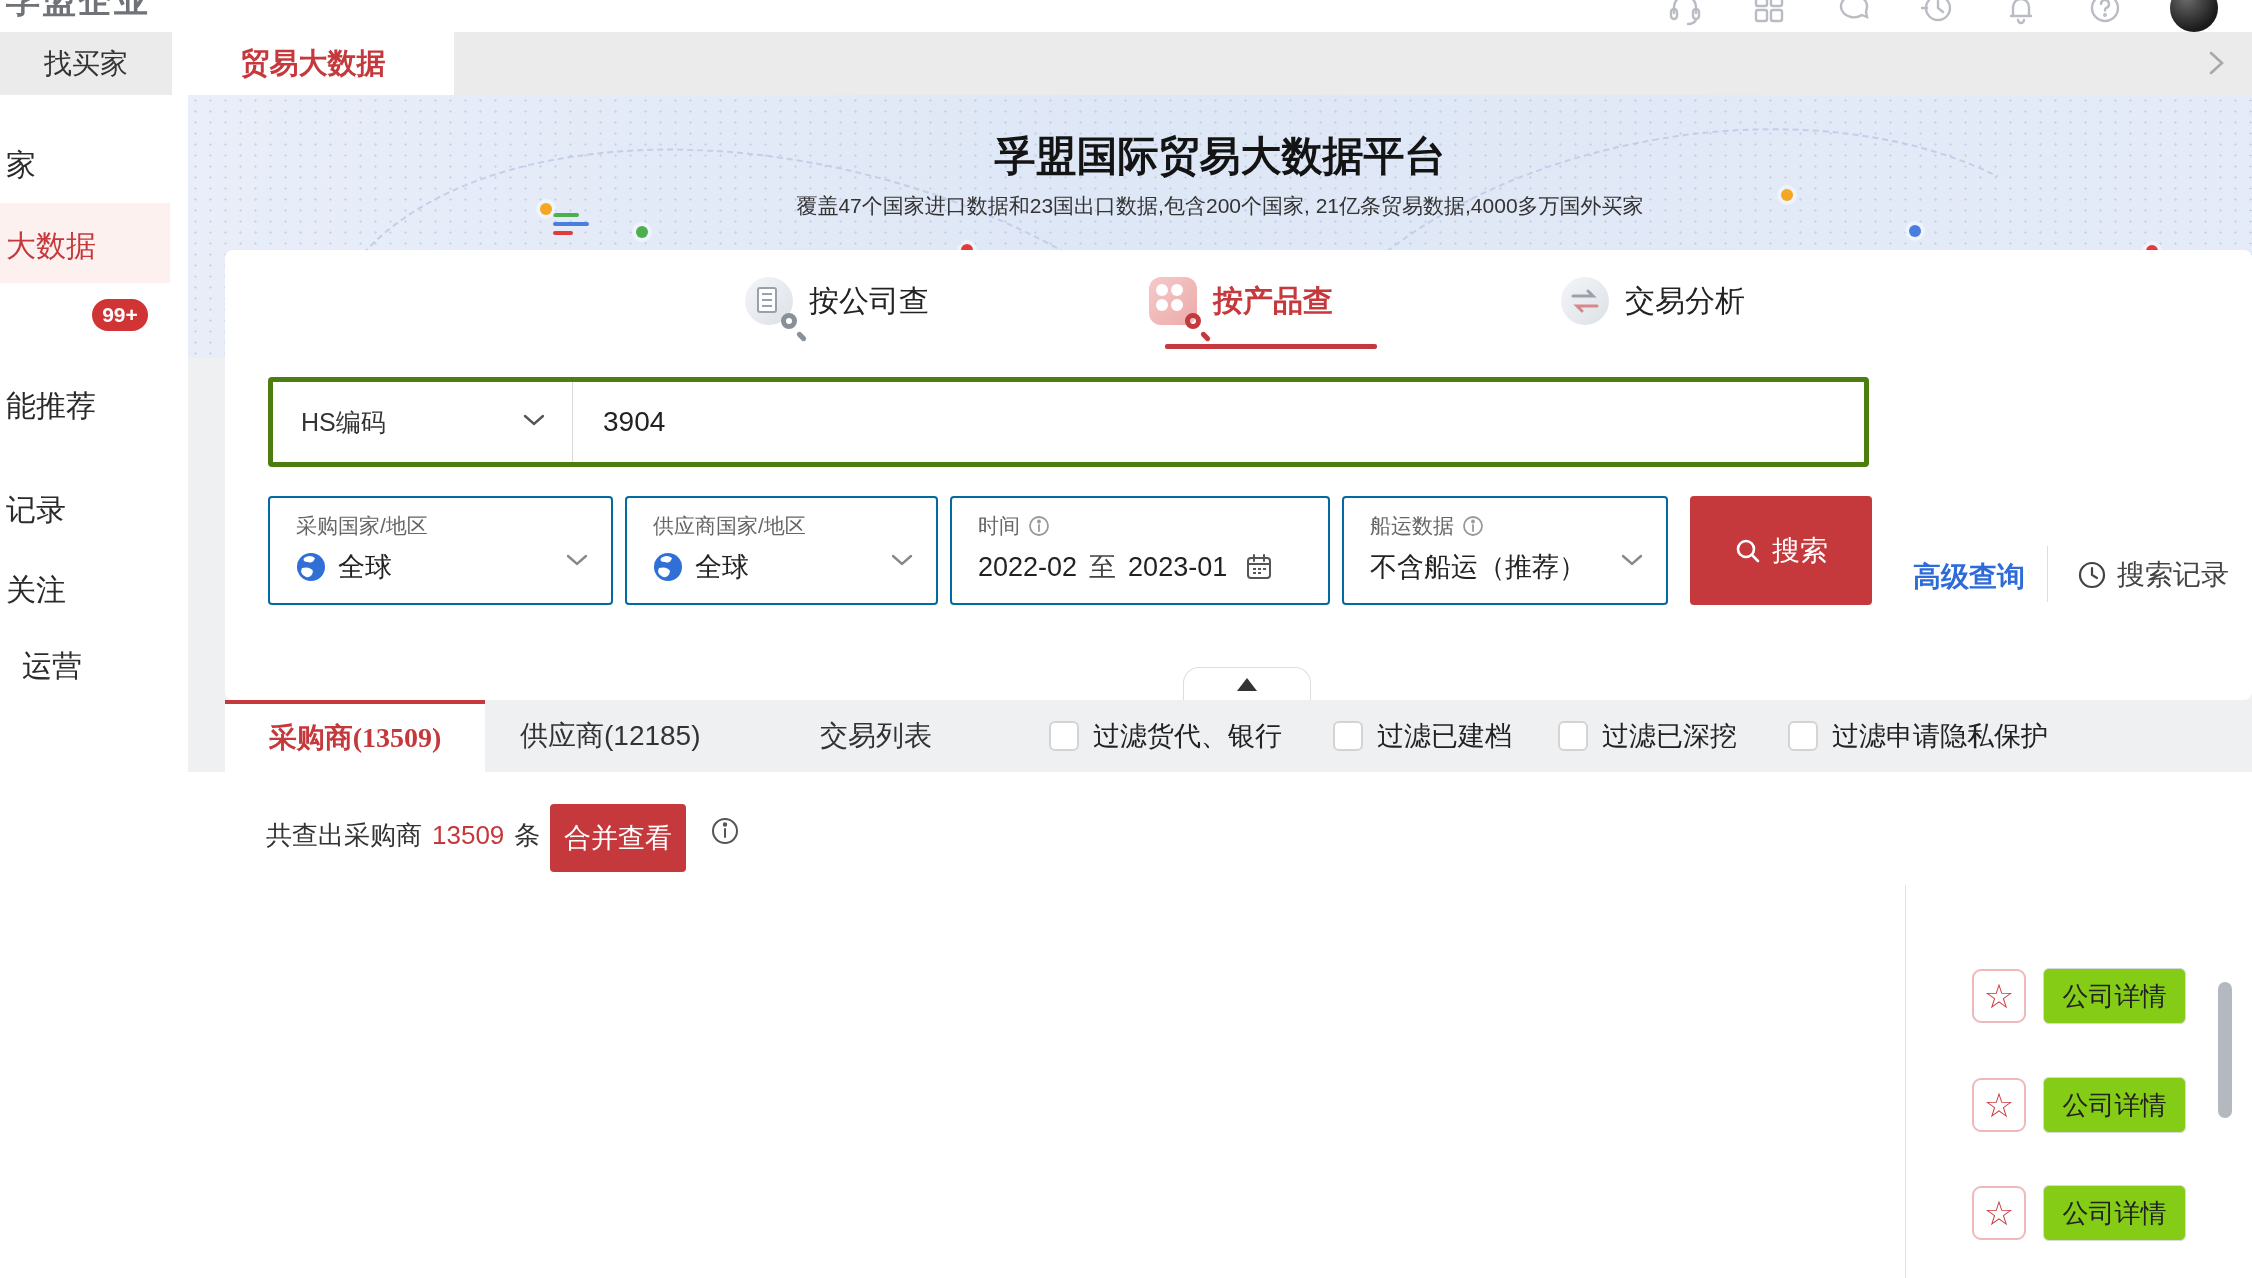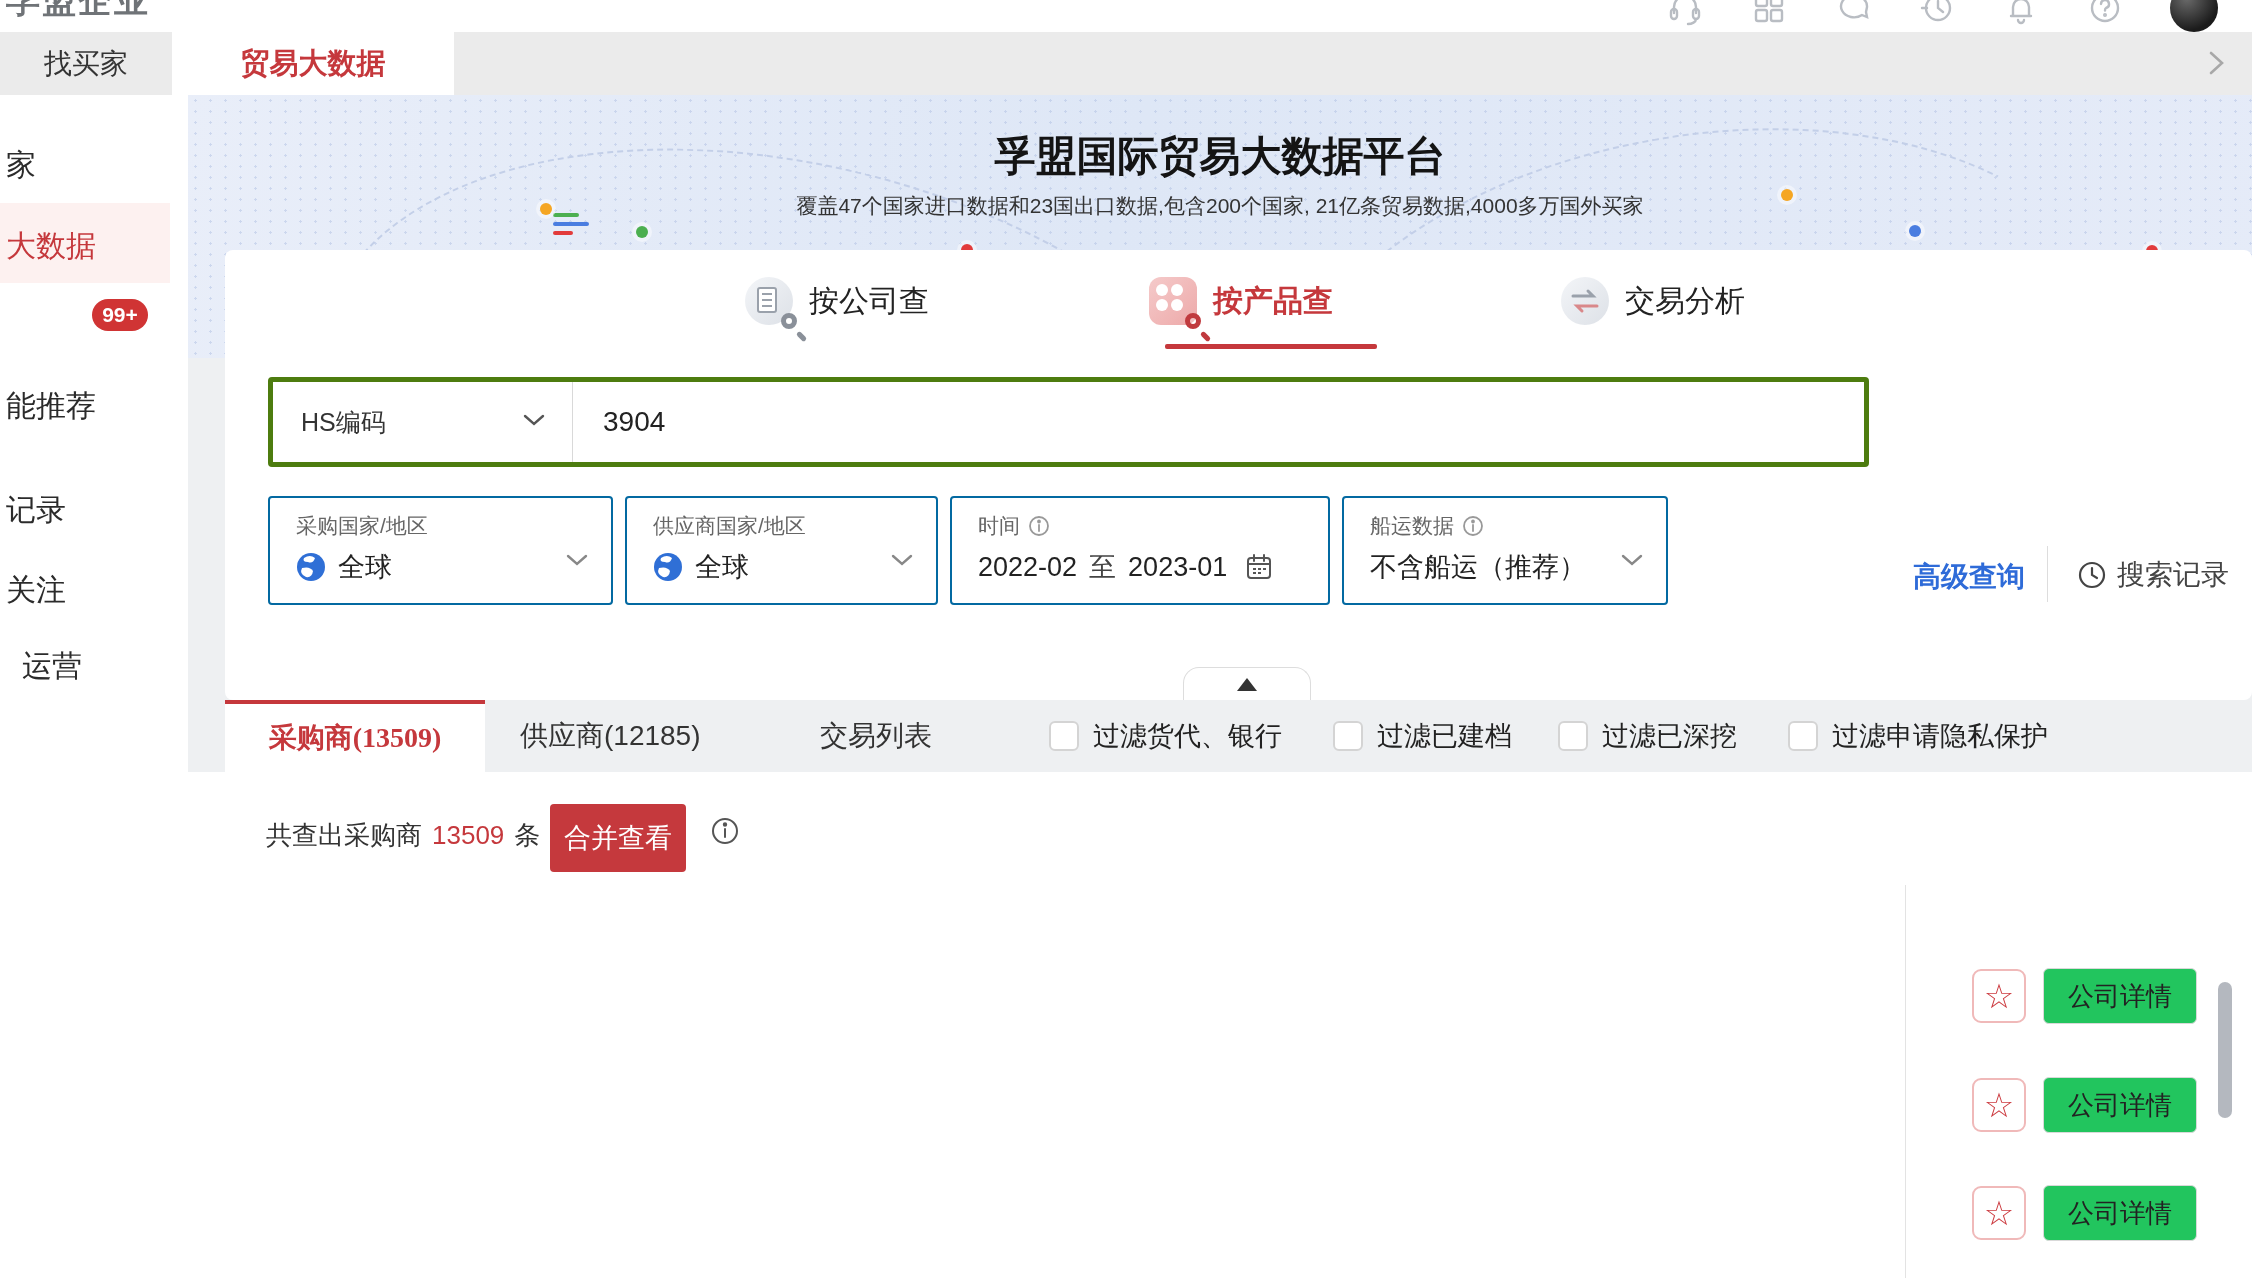--- a/index.html
+++ b/index.html
@@ -114,21 +114,21 @@
   .c-date{left:1200px;font-size:26px;color:#222;}
   .c-products{left:1436px;width:206px;font-size:24px;line-height:34px;color:#222;overflow:hidden;}
   .flag{width:33px;height:23px;position:relative;background:repeating-linear-gradient(180deg,#b22234 0 2.3px,#fff 2.3px 4.6px);
         outline:1px solid #ccc;flex:none;}
   .flag::after{content:"";position:absolute;left:0;top:0;width:14px;height:11px;background:#3c3b6e;}
 
   .action-sep{position:absolute;left:1905px;top:885px;height:393px;border-left:1px solid #e3e3e3;
               box-shadow:-8px 0 10px -8px rgba(0,0,0,.10);z-index:3;}
   .star-btn{position:absolute;left:1972px;width:54px;height:54px;border:2px solid #f0b9b9;border-radius:9px;background:#fff;
             display:flex;align-items:center;justify-content:center;font-size:34px;color:#cc3b40;cursor:pointer;z-index:3;}
-  .detail-btn{position:absolute;left:2043px;width:154px;height:56px;border:1px solid #d9d9d9;border-radius:6px;background:#22c55e;
+  .detail-btn{position:absolute;left:2043px;width:143px;height:56px;border:1px solid #d9d9d9;border-radius:6px;background:#84cc16;
               display:flex;align-items:center;justify-content:center;font-size:26px;color:#222;cursor:pointer;z-index:3;}
   .scroll-thumb{position:absolute;left:2218px;top:982px;width:14px;height:136px;border-radius:7px;background:#b4b8bf;z-index:4;cursor:pointer;}
 
   svg{flex:none;}
 </style>
 </head>
 <body>
 
 <div class="stage">
 
@@ -318,20 +318,27 @@
           </svg>
       </div>
       <div class="fvalue">
           <span>不含船运（推荐）</span>
         </div>
       <span class="fcaret"><svg width="24" height="14" viewBox="0 0 24 14" fill="none" stroke="#888" stroke-width="2.4" stroke-linecap="round">
             <polyline points="3,3 12,11 21,3"></polyline>
           </svg></span>
     </div>
 
+    <div class="btn-search">
+      <svg width="28" height="28" viewBox="0 0 28 28" fill="none" stroke="#fff" stroke-width="2.6" stroke-linecap="round">
+          <circle cx="12" cy="12" r="8"></circle>
+          <path d="M18 18l6 6"></path>
+        </svg>
+      <span>搜索</span>
+    </div>
 
     <span class="adv-link">高级查询</span>
     <span class="vdiv"></span>
     <span class="history-link">
       <svg width="30" height="30" viewBox="0 0 30 30" fill="none" stroke="#444" stroke-width="2.2" stroke-linecap="round">
           <circle cx="15" cy="15" r="12"></circle>
           <path d="M15 8v7l5 3"></path>
         </svg>
       <span>搜索记录</span>
     </span>

